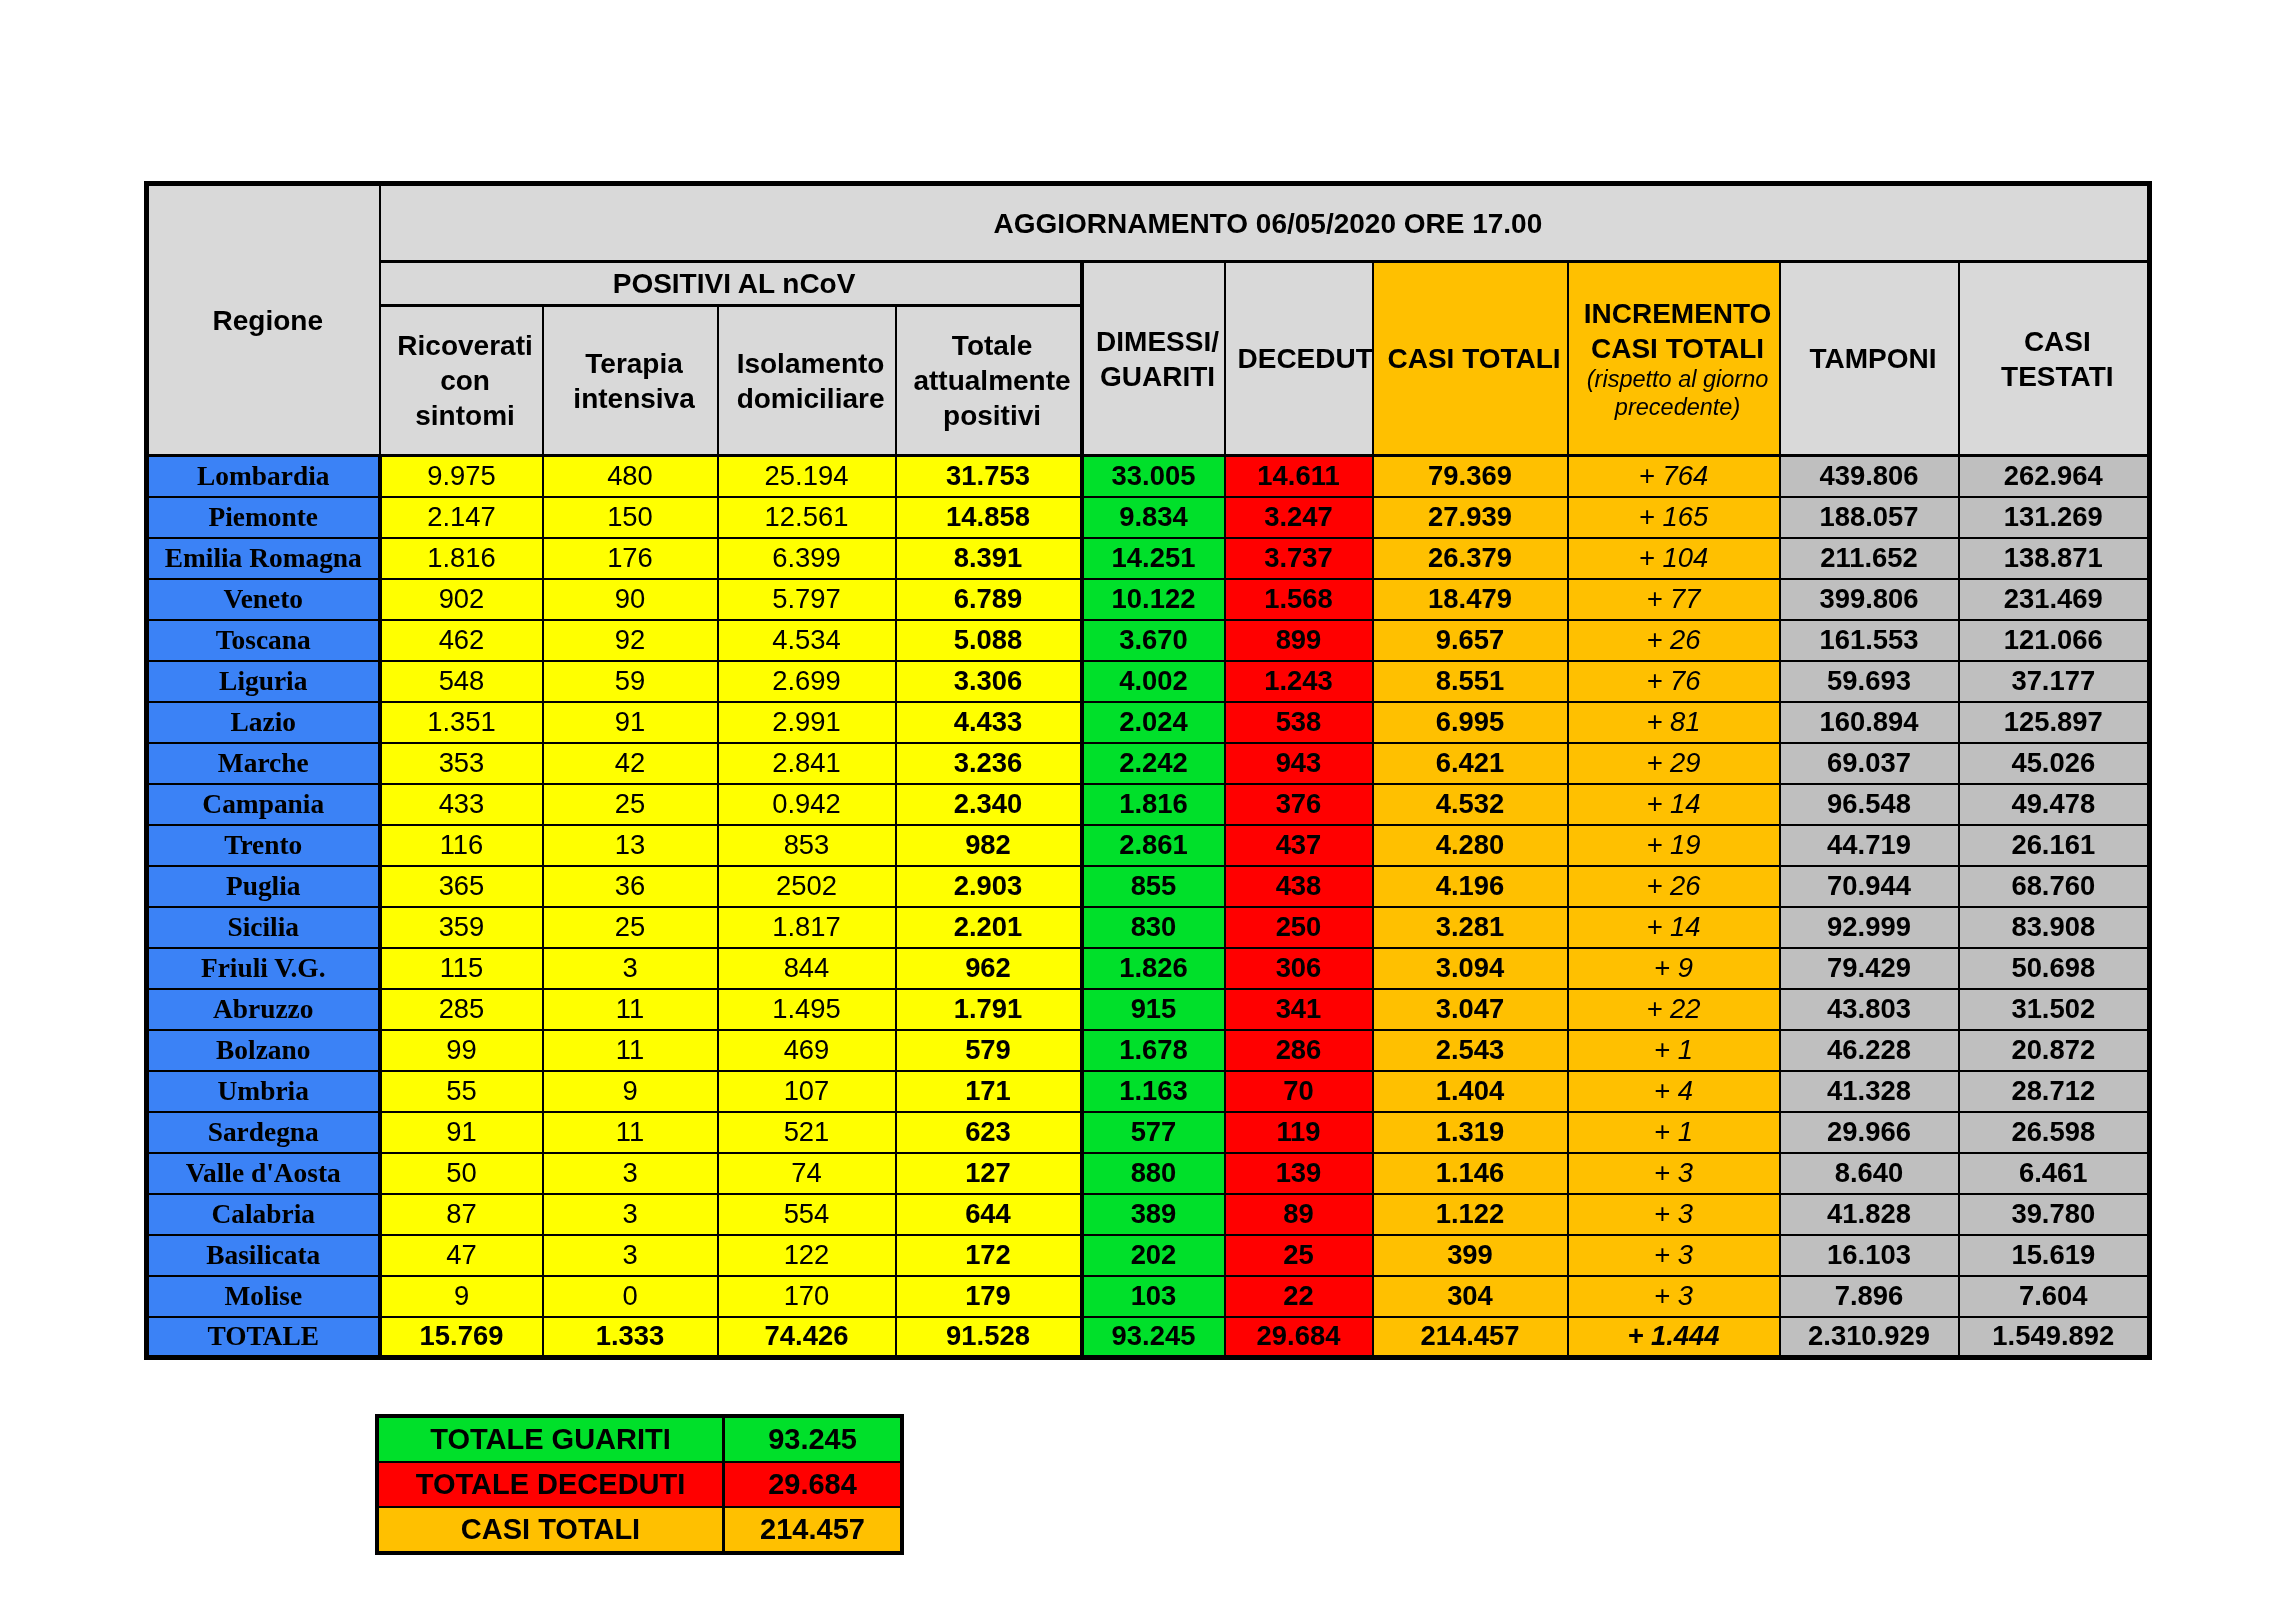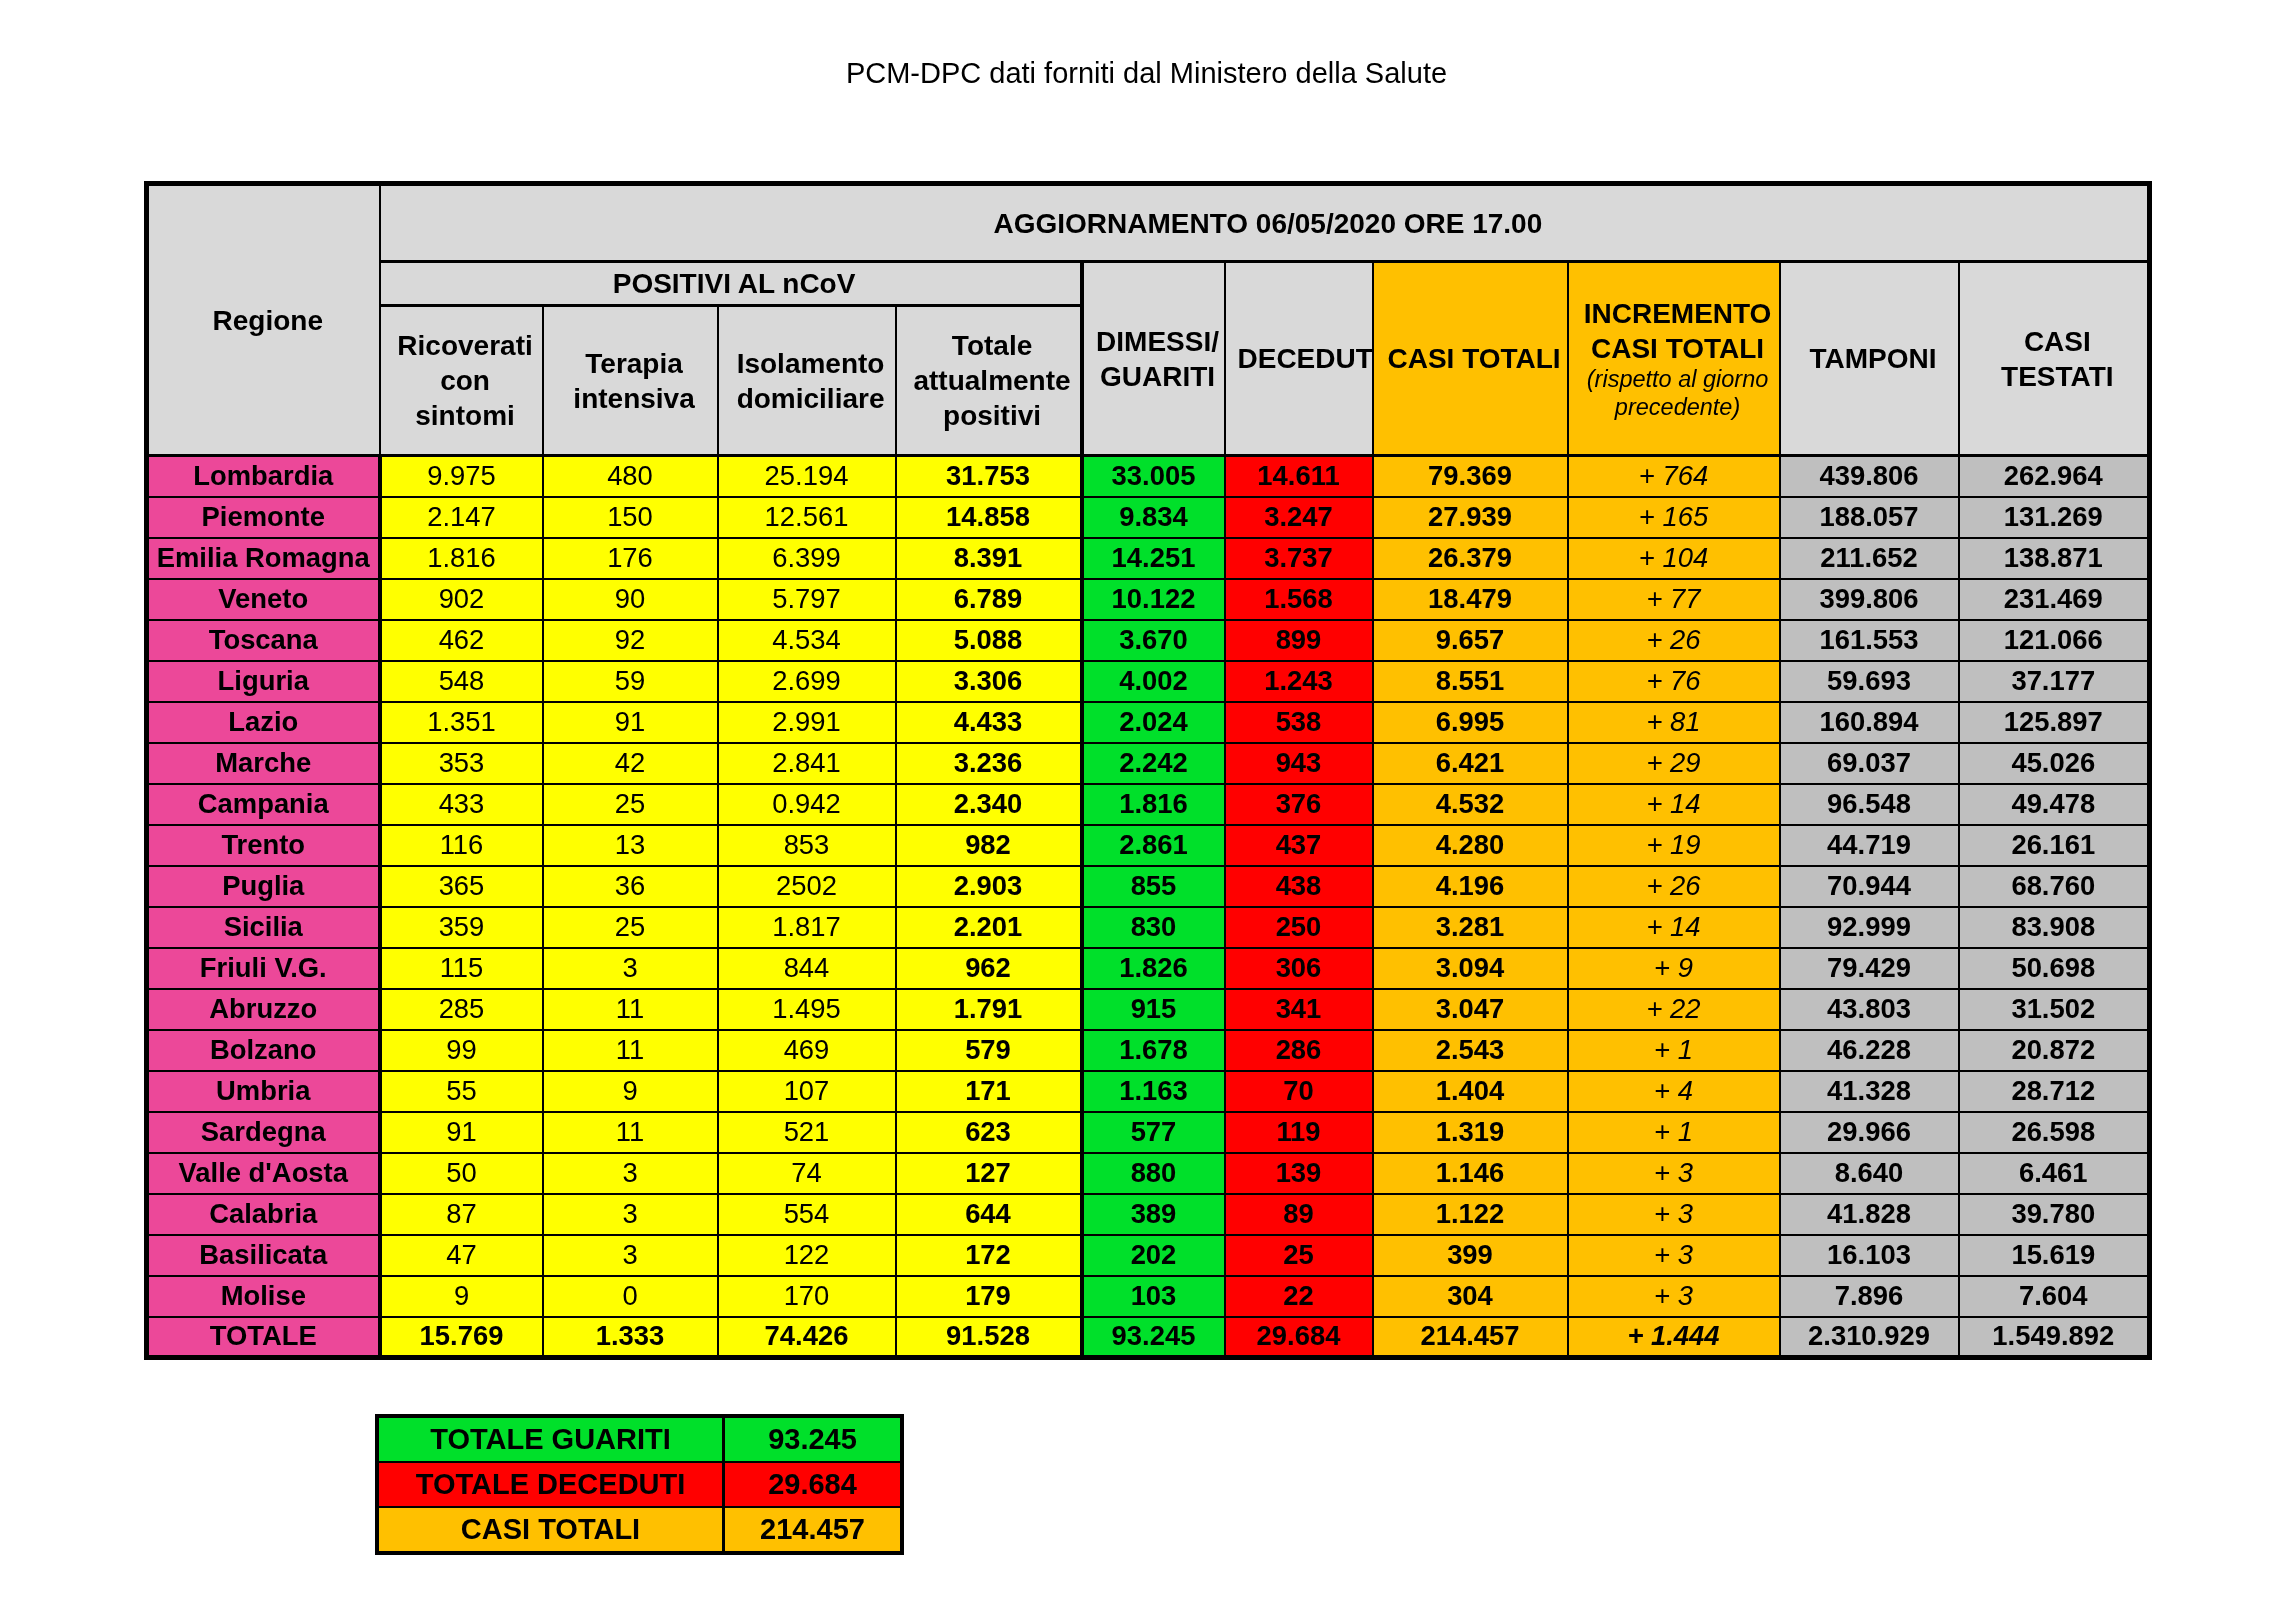--- a/index.html
+++ b/index.html
@@ -17,21 +17,21 @@
   tr.r1{height:78px;} tr.r2{height:44px;} tr.r3{height:150px;}
   .h-update{font-size:33px;}
   .h-regione{border-right-width:4.9px;}
   .h-orange{background:#FFC000 !important;margin-left:40px;}
   .b-left-thick{border-left-width:4.9px !important;}
   .inc-title{font-weight:bold;font-size:28px;}
   .inc-note{font-style:italic;font-weight:500;font-size:23.5px;line-height:1.15;}
   
   .main-table tbody tr{height:41px;}
   .main-table tbody td{font-size:27.4px;}
-  .cell-region{background:#ec4899;font-weight:bold;font-size:28px;border-right-width:4.9px !important;}
+  .cell-region{background:#3b82f6;font-weight:bold;font-size:28px;border-right-width:4.9px !important;font-family:Liberation Serif, serif;}
   .cell-yellow{background:#FFFF00;}
   .cell-green{background:#00E02A;}
   .cell-red{background:#FF0000;}
   .cell-orange{background:#FFC000;}
   .cell-gray{background:#BFBFBF;}
   .wt-n{font-weight:400;}
   .wt-b{font-weight:bold;}
   .italic{font-style:italic;font-weight:400;margin-top:12px;}
   tr.row-total td{font-weight:bold;}
   
@@ -42,21 +42,20 @@
   .legend .lg-label{width:341px;}
   .legend .lg-value{width:173px;border-left-width:3.9px;}
   .legend-yellow{background:#FFFF00;} .legend-green{background:#00E02A;}
   .legend-red{background:#FF0000;}    .legend-orange{background:#FFC000;}
 </style>
 </head>
 <body>
 
 <div class="page">
 
-  <div class="page-title">PCM-DPC dati forniti dal Ministero della Salute</div>
 
   <table class="main-table">
     <colgroup>
       <col style="width:233px">
         <col style="width:163px">
         <col style="width:175px">
       <col style="width:178px">
         <col style="width:186px">
         <col style="width:143px">
       <col style="width:148px">

